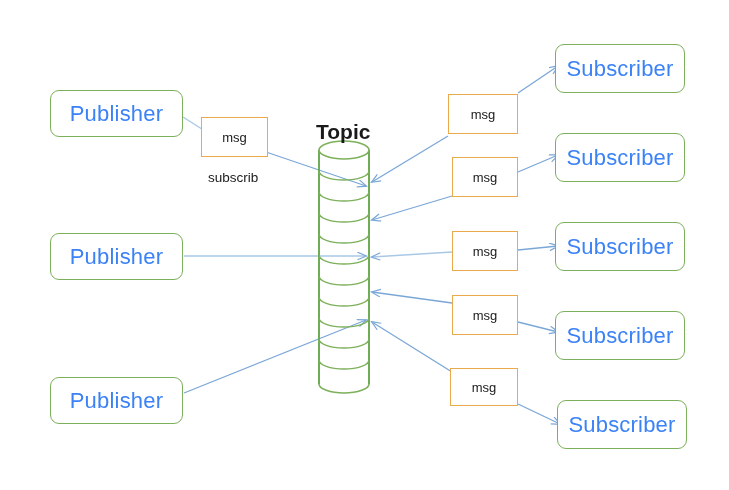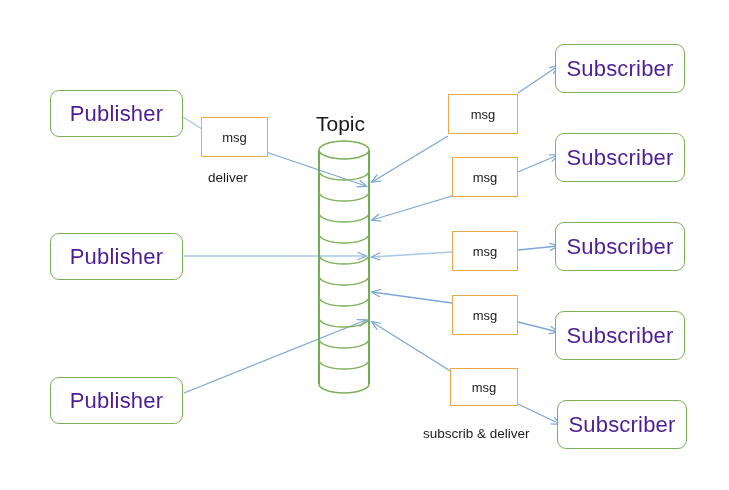--- a/index.html
+++ b/index.html
@@ -27,21 +27,21 @@
   }
   .node-box {
     position: absolute;
     box-sizing: border-box;
     border: 1.6px solid #7cb05a;
     border-radius: 9px;
     background: #ffffff;
     display: flex;
     align-items: center;
     justify-content: center;
-    color: #4c1d95;
+    color: #3b82f6;
     font-size: 22px;
     font-family: "Liberation Sans", sans-serif;
     letter-spacing: 0.2px;
   }
   .msg-box {
     position: absolute;
     box-sizing: border-box;
     border: 1.4px solid #eaa94a;
     background: #ffffff;
     display: flex;
@@ -125,36 +125,35 @@
     <path d="M5,77 A25,9 0 0 0 55,77" stroke="#7cb05a" stroke-width="1.5" fill="none"></path>
     <path d="M5,98 A25,9 0 0 0 55,98" stroke="#7cb05a" stroke-width="1.5" fill="none"></path>
     <path d="M5,119 A25,9 0 0 0 55,119" stroke="#7cb05a" stroke-width="1.5" fill="none"></path>
     <path d="M5,140 A25,9 0 0 0 55,140" stroke="#7cb05a" stroke-width="1.5" fill="none"></path>
     <path d="M5,161 A25,9 0 0 0 55,161" stroke="#7cb05a" stroke-width="1.5" fill="none"></path>
     <path d="M5,182 A25,9 0 0 0 55,182" stroke="#7cb05a" stroke-width="1.5" fill="none"></path>
     <path d="M5,203 A25,9 0 0 0 55,203" stroke="#7cb05a" stroke-width="1.5" fill="none"></path>
     <path d="M5,224 A25,9 0 0 0 55,224" stroke="#7cb05a" stroke-width="1.5" fill="none"></path>
   </svg>
 
-  <div class="topic-label" style="left:316px; top:112px;">Topic</div>
+  <div class="topic-label" style="left:316px; top:120px;font-weight:bold;">Topic</div>
 
   <div class="node-box" style="left:50px; top:90px; width:133px; height:47px;">Publisher</div>
   <div class="node-box" style="left:50px; top:233px; width:133px; height:47px;">Publisher</div>
   <div class="node-box" style="left:50px; top:377px; width:133px; height:47px;">Publisher</div>
 
   <div class="msg-box" style="left:201px; top:117px; width:67px; height:40px;">msg</div>
-  <div class="caption" style="left:208px; top:170px;">deliver</div>
+  <div class="caption" style="left:208px; top:170px;">subscrib</div>
 
   <div class="msg-box" style="left:448px; top:94px; width:70px; height:40px;">msg</div>
   <div class="msg-box" style="left:452px; top:157px; width:66px; height:40px;">msg</div>
   <div class="msg-box" style="left:452px; top:231px; width:66px; height:40px;">msg</div>
   <div class="msg-box" style="left:452px; top:295px; width:66px; height:40px;">msg</div>
   <div class="msg-box" style="left:450px; top:368px; width:68px; height:38px;">msg</div>
 
-  <div class="caption" style="left:423px; top:426px;">subscrib &amp; deliver</div>
 
   <div class="node-box" style="left:555px; top:44px; width:130px; height:49px;">Subscriber</div>
   <div class="node-box" style="left:555px; top:133px; width:130px; height:49px;">Subscriber</div>
   <div class="node-box" style="left:555px; top:222px; width:130px; height:49px;">Subscriber</div>
   <div class="node-box" style="left:555px; top:311px; width:130px; height:49px;">Subscriber</div>
   <div class="node-box" style="left:557px; top:400px; width:130px; height:49px;">Subscriber</div>
 
 </div>
 
 </body></html>

